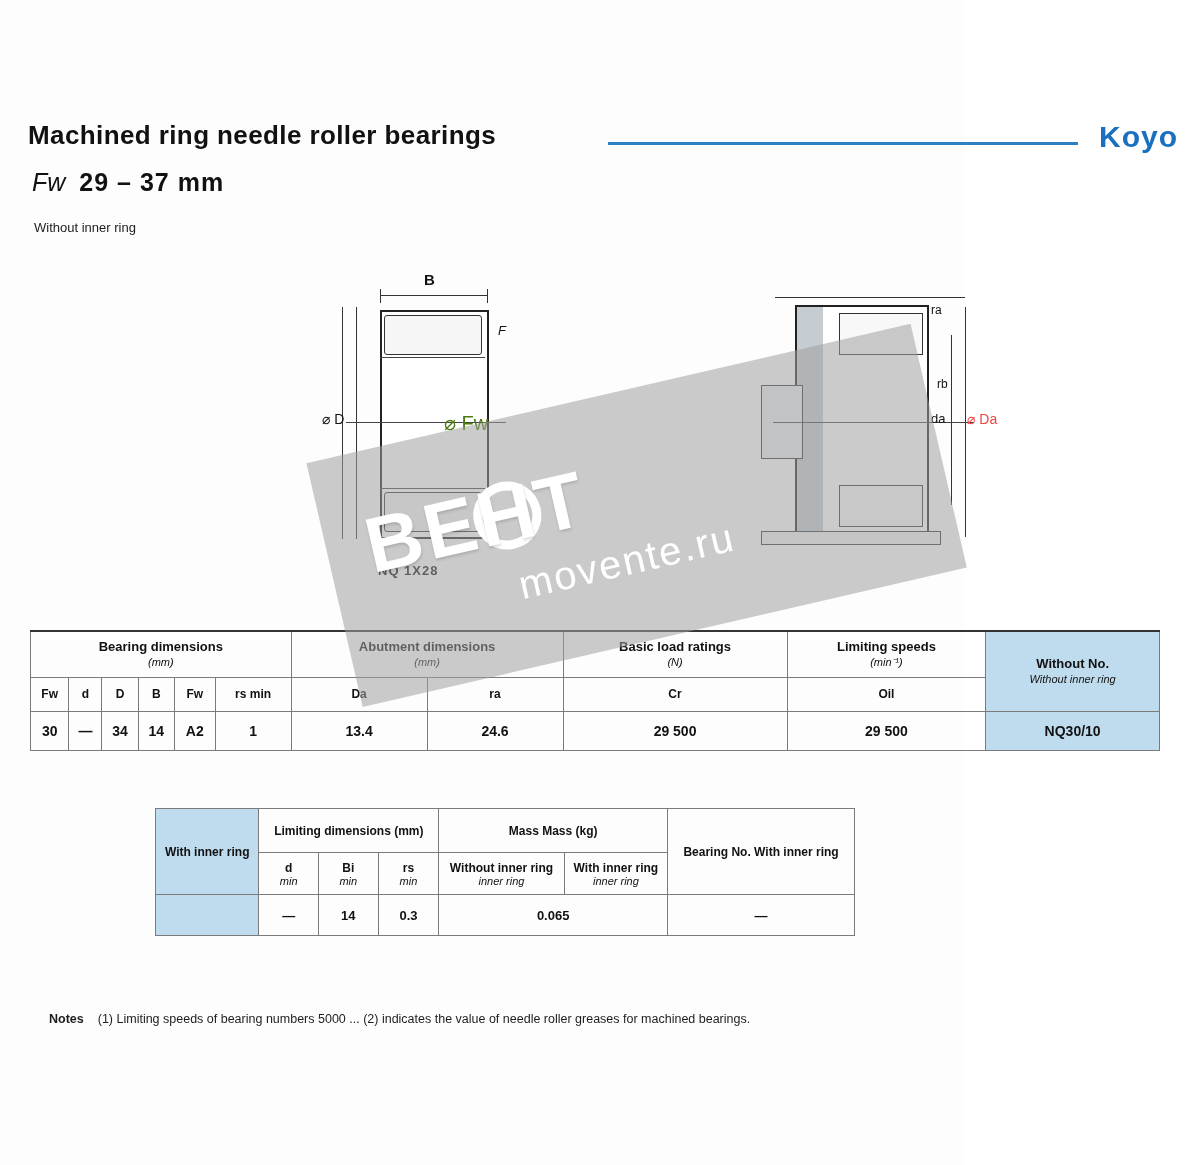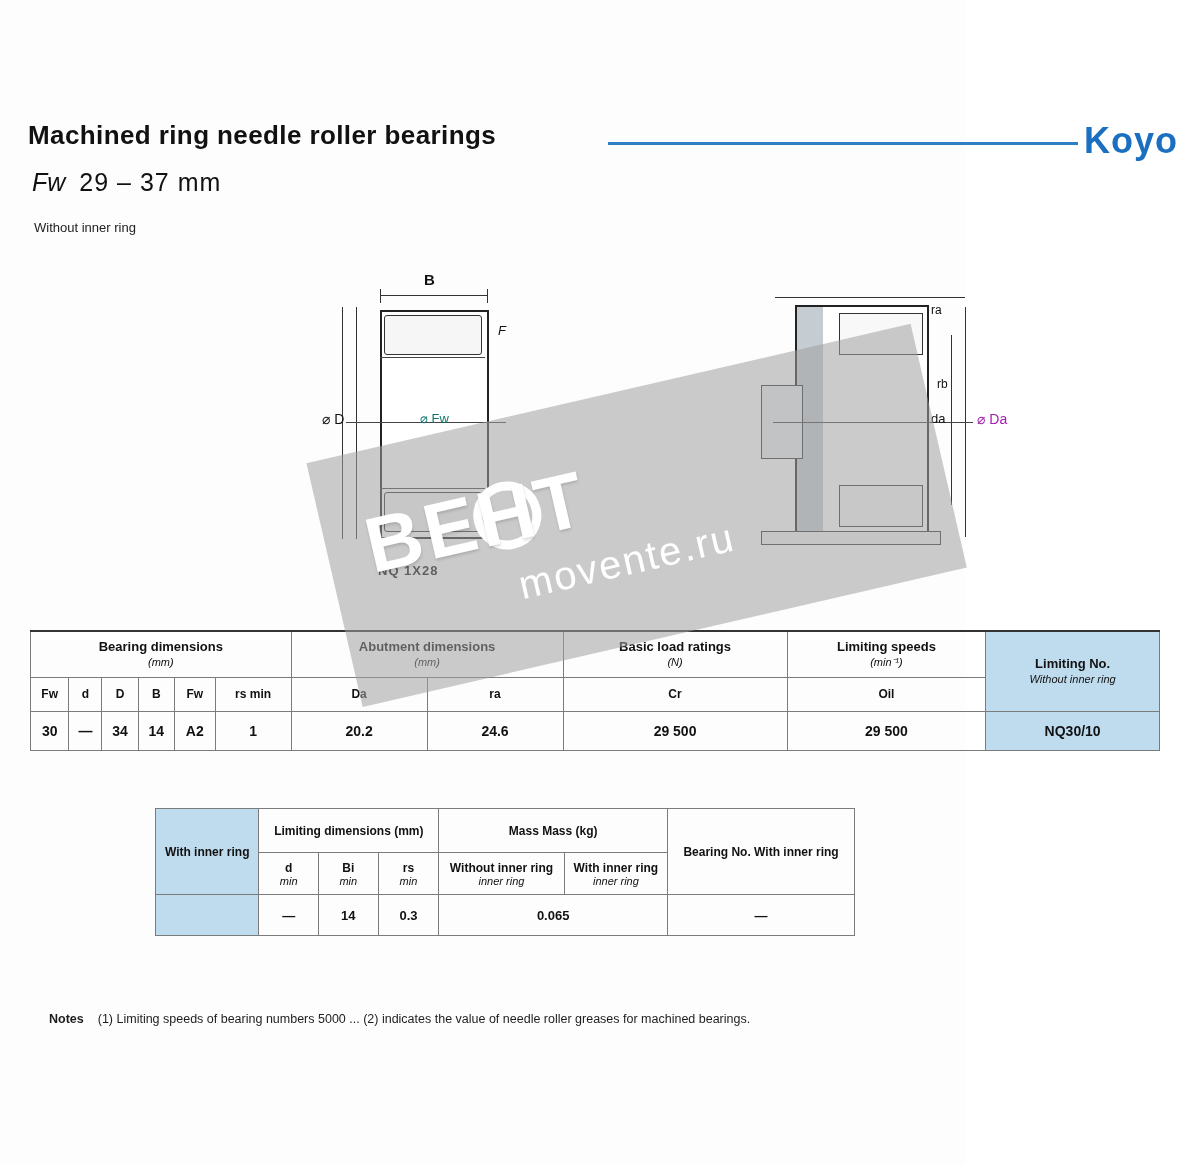--- a/index.html
+++ b/index.html
@@ -46,38 +46,38 @@
     left: 580px;
     top: 22px;
     width: 470px;
     height: 3px;
     background: #2f7fc4;
   }
   .brand {
     position: absolute;
     right: 0;
     top: 0px;
-    font-size: 36px;
+    font-size: 30px;
     font-weight: bold;
     color: #1b6fc0;
     letter-spacing: 1px;
     filter: blur(0.4px);
   }
   .subtitle {
     position: absolute;
     left: 4px;
     top: 48px;
     font-size: 25px;
     font-style: italic;
     color: #111;
     filter: blur(0.4px);
   }
   .subtitle .rng {
     font-style: normal;
-    font-weight: normal;
+    font-weight: bold;
     padding-left: 14px;
     letter-spacing: 1px;
   }
   .note-line {
     position: absolute;
     left: 6px;
     top: 100px;
     font-size: 13px;
     color: #222;
     filter: blur(0.5px);
@@ -164,22 +164,22 @@
     filter: blur(0.4px);
   }
   .label-D {
     position: absolute;
     left: 2px; top: 126px;
     font-size: 14px; color: #111;
     filter: blur(0.4px);
   }
   .label-Fw {
     position: absolute;
-    left: 100px; top: 126px;
-    font-size: 13px; color: #0f766e;
+    left: 124px; top: 126px;
+    font-size: 20px; color: #4d7c0f;
     filter: blur(0.4px);
   }
   .caption-left {
     position: absolute;
     left: 58px; top: 278px;
     font-size: 13px; font-weight: bold; color: #111;
     letter-spacing: 1px;
     filter: blur(0.5px);
   }
   .center-axis {
@@ -240,22 +240,22 @@
     background: #333;
   }
   .r-axis {
     position: absolute;
     left: 18px; top: 137px;
     width: 200px; height: 1px;
     background: #444;
   }
   .r-label-Da {
     position: absolute;
-    left: 222px; top: 126px;
-    font-size: 14px; color: #a21caf;
+    left: 212px; top: 126px;
+    font-size: 14px; color: #ef4444;
     filter: blur(0.4px);
   }
   .r-label-da {
     position: absolute;
     left: 176px; top: 126px;
     font-size: 13px; color: #111;
     filter: blur(0.4px);
   }
   .r-label-ra {
     position: absolute;
@@ -461,21 +461,21 @@
       </td>
       <td class="thick-top" colspan="1">
         <span>Basic load ratings</span>
         <span class="unit">(N)</span>
       </td>
       <td class="thick-top" colspan="1">
         <span>Limiting speeds</span>
         <span class="unit">(min⁻¹)</span>
       </td>
       <td class="thick-top blue-cell" rowspan="2">
-        <span>Limiting No.</span>
+        <span>Without No.</span>
         <span class="unit">Without inner ring</span>
       </td>
     </tr>
     <tr class="hsub">
       <td>Fw</td>
       <td>d</td>
       <td>D</td>
       <td>B</td>
       <td>Fw</td>
       <td>rs min</td>
@@ -484,21 +484,21 @@
       <td>Cr</td>
       <td>Oil</td>
     </tr>
     <tr class="datarow">
       <td>30</td>
       <td>—</td>
       <td>34</td>
       <td>14</td>
       <td>A2</td>
       <td>1</td>
-      <td>20.2</td>
+      <td>13.4</td>
       <td>24.6</td>
       <td>29 500</td>
       <td>29 500</td>
       <td class="blue-cell">NQ30/10</td>
     </tr>
   </tbody>
     </table>
 
   <table class="table-sec">
     <tbody>

